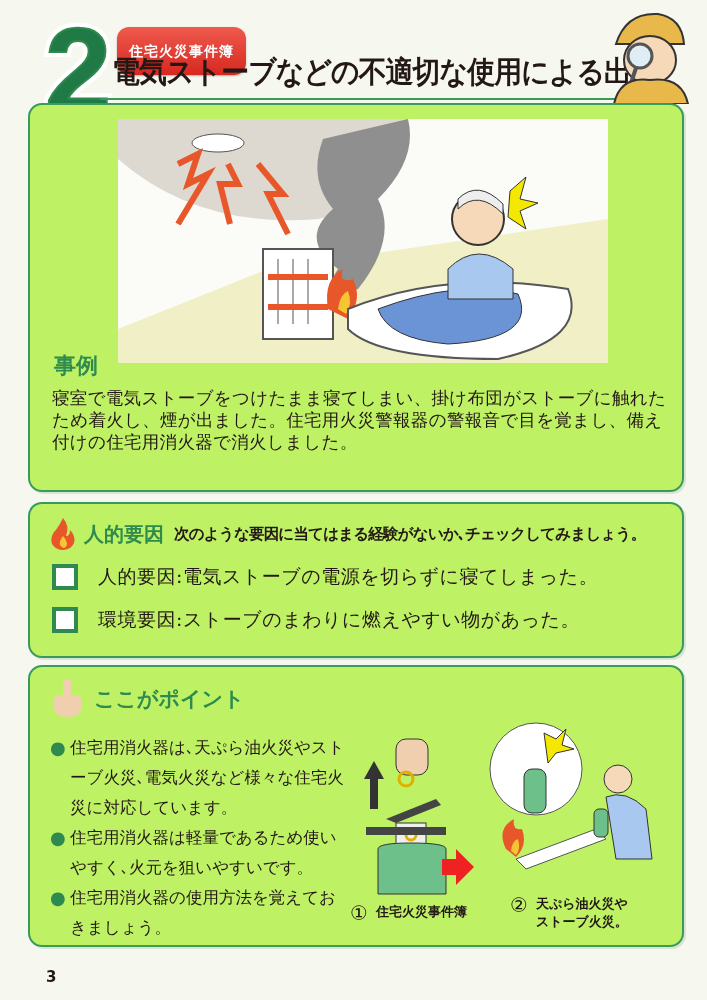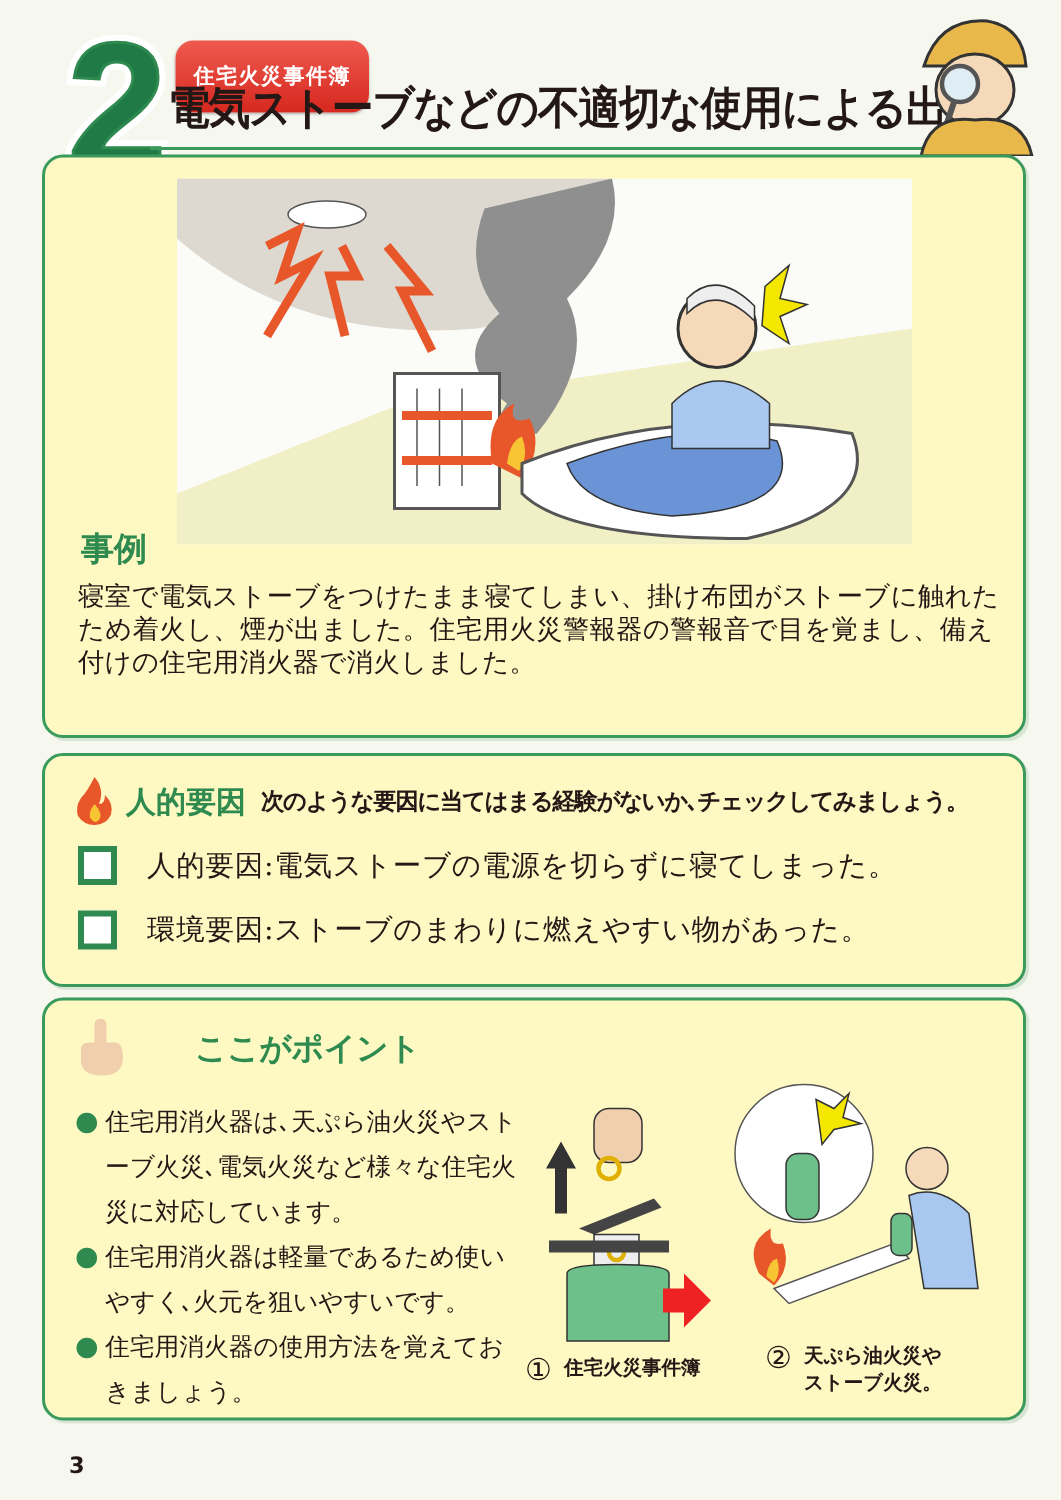--- a/index.html
+++ b/index.html
@@ -25,21 +25,21 @@
     color:#231815; letter-spacing:-1px; white-space:nowrap;
     transform:scaleX(0.93); transform-origin:left center;
   }
   .title-line {
     position:absolute; left:100px; top:98px; width:580px; height:2px; background:#3a9a5c;
   }
   .detective { position:absolute; left:596px; top:4px; width:104px; height:100px; }
 
   
   .panel {
-    position:absolute; background:#fef9c3; border:2px solid #3a9a5c; border-radius:14px;
+    position:absolute; background:#bef264; border:2px solid #3a9a5c; border-radius:14px;
     box-shadow:2px 2px 0 #d8e4d4;
   }
   .p1 { left:28px; top:103px; width:652px; height:385px; }
   .p2 { left:28px; top:502px; width:652px; height:152px; }
   .p3 { left:28px; top:665px; width:652px; height:278px; }
 
   .illust { position:absolute; left:88px; top:14px; width:490px; height:244px; }
   .case-label {
     position:absolute; left:24px; top:246px; font-size:22px; font-weight:bold; color:#2f8a4f;
   }
@@ -48,21 +48,21 @@
     font-size:17.5px; line-height:22px; letter-spacing:0.3px; color:#231815;
   }
 
   .cause-head { position:absolute; left:20px; top:14px; display:flex; align-items:center; white-space:nowrap; }
   .cause-title { font-size:20px; font-weight:bold; color:#2f8a4f; margin-left:8px; }
   .cause-sub { font-size:15.5px; font-weight:bold; color:#231815; margin-left:10px; letter-spacing:-0.8px; }
   .check-row { position:absolute; left:22px; display:flex; align-items:center; }
   .checkbox { width:26px; height:26px; border:4px solid #2f8a4f; box-sizing:border-box; background:#fff; cursor:pointer; }
   .check-text { margin-left:20px; font-family:"DejaVu Serif", serif; font-size:19px; letter-spacing:0.5px; }
 
-  .point-head { position:absolute; left:20px; top:12px; display:flex; align-items:center; white-space:nowrap;gap:36px; }
+  .point-head { position:absolute; left:20px; top:12px; display:flex; align-items:center; white-space:nowrap; }
   .point-title { font-size:21px; font-weight:bold; color:#2f8a4f; margin-left:10px; }
   .point-sub { font-size:21px; font-weight:bold; color:#231815; margin-left:26px; }
   .bullets { position:absolute; left:20px; top:66px; width:300px; font-family:"DejaVu Serif", serif; font-size:16.5px; line-height:30px; }
   .bullet { display:flex; }
   .dot { color:#2f8a4f; font-size:18px; margin-right:2px; width:18px; flex:none; }
   .ext-illust { position:absolute; left:326px; top:52px; width:320px; height:180px; }
   .step { position:absolute; font-weight:bold; font-size:13px; display:flex; align-items:flex-start; }
   .step .num { font-size:20px; font-weight:normal; margin-right:8px; line-height:20px; }
   .page-no { position:absolute; left:46px; top:968px; font-size:15px; font-weight:bold; }
 </style>

